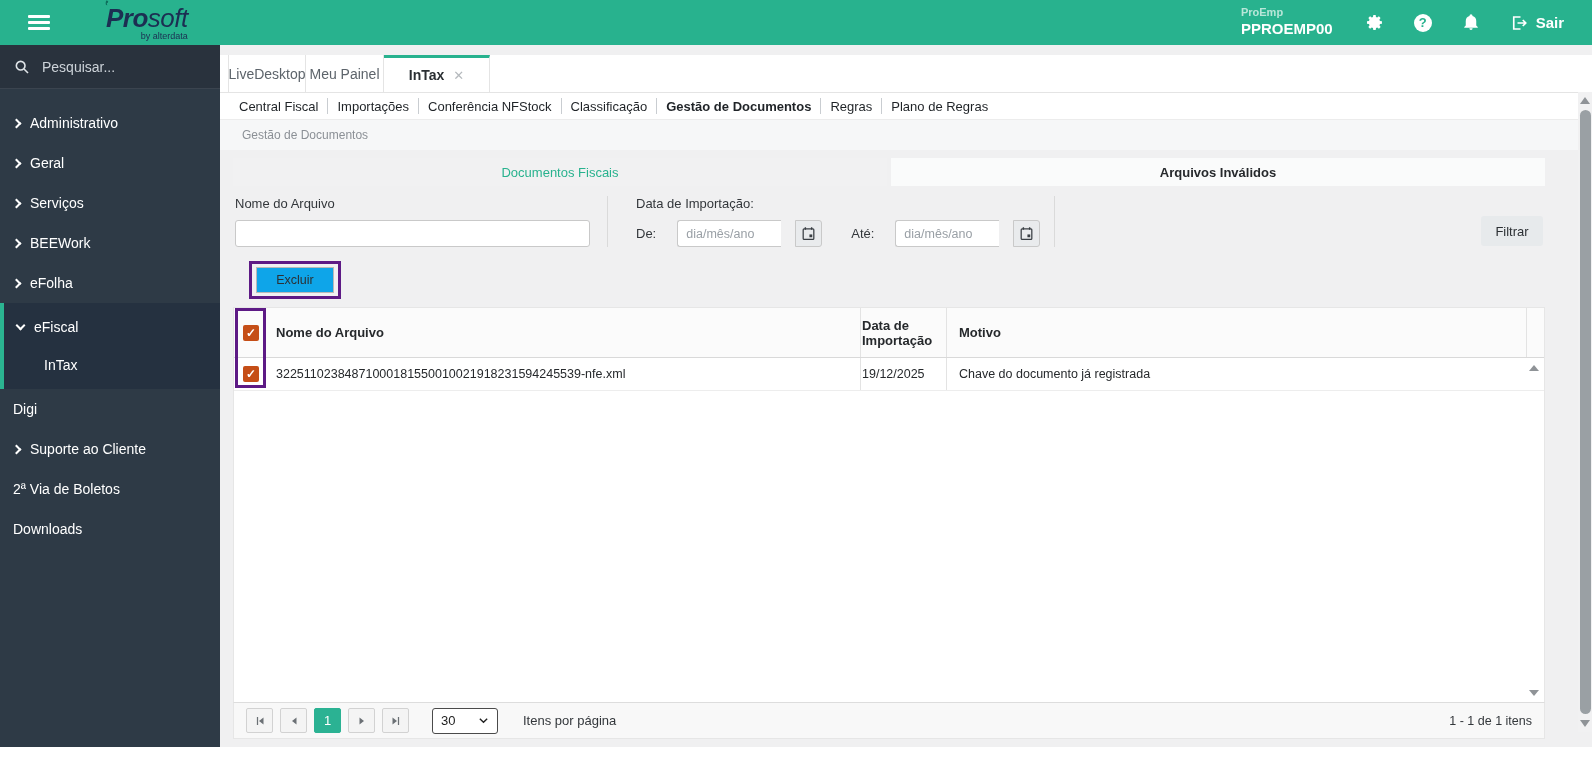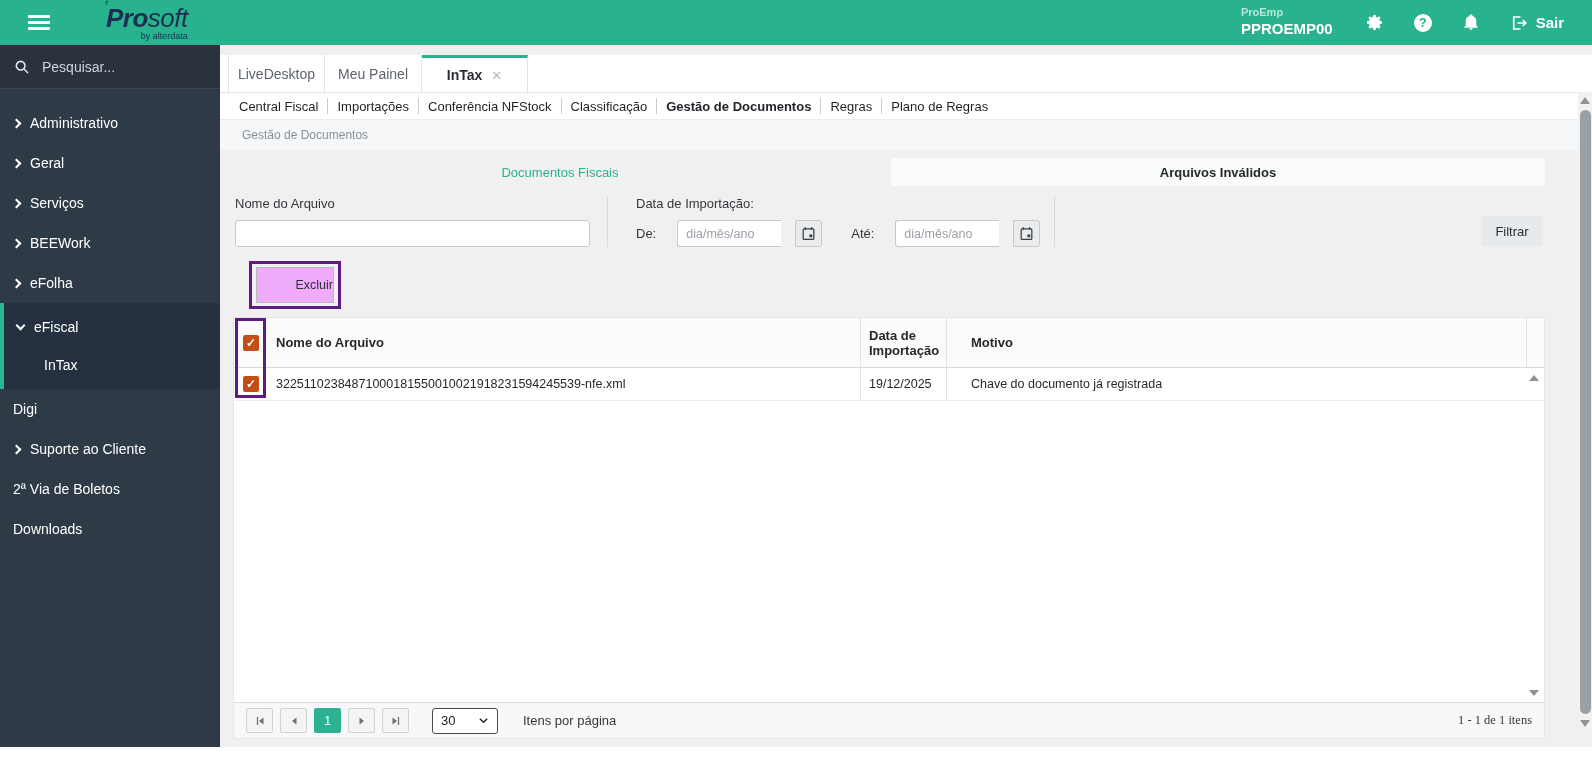--- a/index.html
+++ b/index.html
@@ -39,21 +39,21 @@
   .chev.down  { transform:rotate(45deg); margin-top:-3px; }
   .nav-item.noarrow { padding-left:13px; }
   .nav-group { background:#253140; border-left:4px solid #2bb491; padding:4px 0 6px 0; }
   .nav-group .nav-item { padding-left:13px; }
   .nav-sub { height:36px; display:flex; align-items:center; padding-left:40px; color:#fff; font-size:14px; cursor:pointer; }
 
   
   .main { flex:1; background:#f0f0f1; position:relative; display:flex; flex-direction:column; overflow:hidden; }
   .gap-strip { height:10px; }
   .tabstrip { height:38px; background:#fff; border-bottom:1px solid #e4e4e4; display:flex; padding-left:8px; }
-  .tab { width:97px; display:flex; align-items:center; justify-content:center; font-size:14px; color:#5d646b; border-right:1px solid #e4e4e4; cursor:pointer; }
+  .tab { width:78px; display:flex; align-items:center; justify-content:center; font-size:14px; color:#5d646b; border-right:1px solid #e4e4e4; cursor:pointer; }
   .tab:first-child { border-left:1px solid #e4e4e4; }
   .tab.active { font-weight:bold; color:#2b2f33; border-top:3px solid #28b28e; gap:9px; width:106px; }
   .tab .x { color:#b5b9bd; font-size:13px; font-weight:normal; }
 
   .subtabs { height:27px; background:#fff; border-bottom:1px solid #ececec; display:flex; align-items:center; padding-left:10px; }
   .subtab { font-size:13px; color:#1f2327; padding:0 9px; cursor:pointer; }
   .subtab.active { font-weight:bold; }
   .subdiv { width:1px; height:16px; background:#c9cdd1; }
 
   .breadcrumb { height:30px; background:#f6f7f8; display:flex; align-items:center; padding-left:22px; font-size:12px; color:#8b9096; }
@@ -75,44 +75,44 @@
   .date-row .dl { font-size:13px; color:#33373b; }
   .date-row input { width:104px; height:27px; border:1px solid #c9c9c9; border-radius:3px 0 0 3px; border-right:none; padding:0 8px; font-size:12.5px; color:#333; outline:none; font-family:inherit; }
   .date-row input::placeholder { color:#9aa0a6; }
   .cal-btn { width:27px; height:27px; background:#e9ebed; border:1px solid #c9c9c9; border-radius:0 3px 3px 0; display:flex; align-items:center; justify-content:center; cursor:pointer; margin-left:-7px; }
   .ate { margin-left:8px; }
   .f-spacer { flex:1; }
   .filtrar { align-self:flex-end; margin-bottom:1px; width:62px; height:30px; background:#e7eaec; border:none; border-radius:3px; font-size:13px; color:#2c3034; cursor:pointer; font-family:inherit; }
 
   .excluir-wrap { margin:0 0 8px 16px; }
   .purple-box { display:inline-block; border:3px solid #5d1a85; padding:3px 4px; }
-  .excluir { width:78px; height:36px; background:#f0abfc; border:1px solid #b9b9b9; font-size:12.5px; color:#2c3034; cursor:pointer; font-family:inherit;text-align:right; }
+  .excluir { width:78px; height:26px; background:#0ea5e9; border:1px solid #b9b9b9; font-size:12.5px; color:#2c3034; cursor:pointer; font-family:inherit; }
 
   .tablewrap { flex:1; background:#fff; position:relative; border:1px solid #e6e6e6; border-bottom:none; display:flex; flex-direction:column; }
   .thead { display:flex; height:50px; background:#fbfbfb; border-bottom:1px solid #d9d9d9; font-weight:bold; font-size:13px; color:#26292c; }
   .trow  { display:flex; height:33px; background:#fff; border-bottom:1px solid #ededed; font-size:12.5px; color:#26292c; }
   .col-cb { width:34px; display:flex; align-items:center; justify-content:center; flex-shrink:0; }
   .col-nome { width:592px; display:flex; align-items:center; padding-left:8px; flex-shrink:0; }
-  .col-data { width:86px; display:flex; align-items:center; padding:0 8px; border-left:1px solid #e3e3e3; flex-shrink:0; }
-  .col-motivo { flex:1; display:flex; align-items:center; padding-left:24px; border-left:1px solid #e3e3e3; }
+  .col-data { width:86px; display:flex; align-items:center; padding:0 1px; border-left:1px solid #e3e3e3; flex-shrink:0; }
+  .col-motivo { flex:1; display:flex; align-items:center; padding-left:12px; border-left:1px solid #e3e3e3; }
   .col-scroll { width:18px; border-left:1px solid #e3e3e3; flex-shrink:0; }
   .trow .col-scroll { border-left:none; }
   .checkbox { width:16px; height:16px; background:#c54e17; border-radius:2px; display:flex; align-items:center; justify-content:center; color:#fff; font-size:12px; font-weight:bold; cursor:pointer; }
   .cb-overlay { position:absolute; left:1px; top:0px; width:31px; height:80px; border:3px solid #5d1a85; pointer-events:none; }
   .tri-up, .tri-down { position:absolute; right:5px; width:0; height:0; border-left:5px solid transparent; border-right:5px solid transparent; }
   .tri-up { top:57px; border-bottom:6px solid #8f9397; }
   .tri-down { bottom:6px; border-top:6px solid #8f9397; }
 
   .pagination { height:37px; background:#f8f8f8; border:1px solid #e6e6e6; border-top:1px solid #ddd; display:flex; align-items:center; padding:0 12px; gap:7px; }
   .pg-btn { width:27px; height:25px; background:#f4f4f4; border:1px solid #d2d2d2; border-radius:2px; display:flex; align-items:center; justify-content:center; cursor:pointer; }
   .pg-btn.current { background:#2bb293; border-color:#2bb293; color:#fff; font-size:13px; }
   .pg-select { margin-left:16px; width:66px; height:26px; background:#fff; border:1px solid #4a4a4a; border-radius:3px; display:flex; align-items:center; justify-content:space-between; padding:12px 8px; font-size:13px; color:#222; cursor:pointer; }
   .pg-label { margin-left:18px; font-size:13px; color:#33373b; }
   .pg-spacer { flex:1; }
-  .pg-range { font-size:12.5px; color:#33373b;font-family:Liberation Serif, serif; }
+  .pg-range { font-size:12.5px; color:#33373b; }
 
   .page-scrollbar { position:absolute; right:0; top:47px; width:14px; height:640px; background:#f1f1f2; display:flex; flex-direction:column; align-items:center; }
   .ps-up { margin-top:5px; width:0; height:0; border-left:5px solid transparent; border-right:5px solid transparent; border-bottom:7px solid #8f9397; }
   .ps-thumb { width:11px; flex:1; background:#9aa0a4; border-radius:6px; margin:6px 0; cursor:grab; }
   .ps-down { margin-bottom:5px; width:0; height:0; border-left:5px solid transparent; border-right:5px solid transparent; border-top:7px solid #8f9397; }
 
   .bottom-strip { height:11px; background:#fff; }
   svg { display:block; }
 </style>
 </head>

